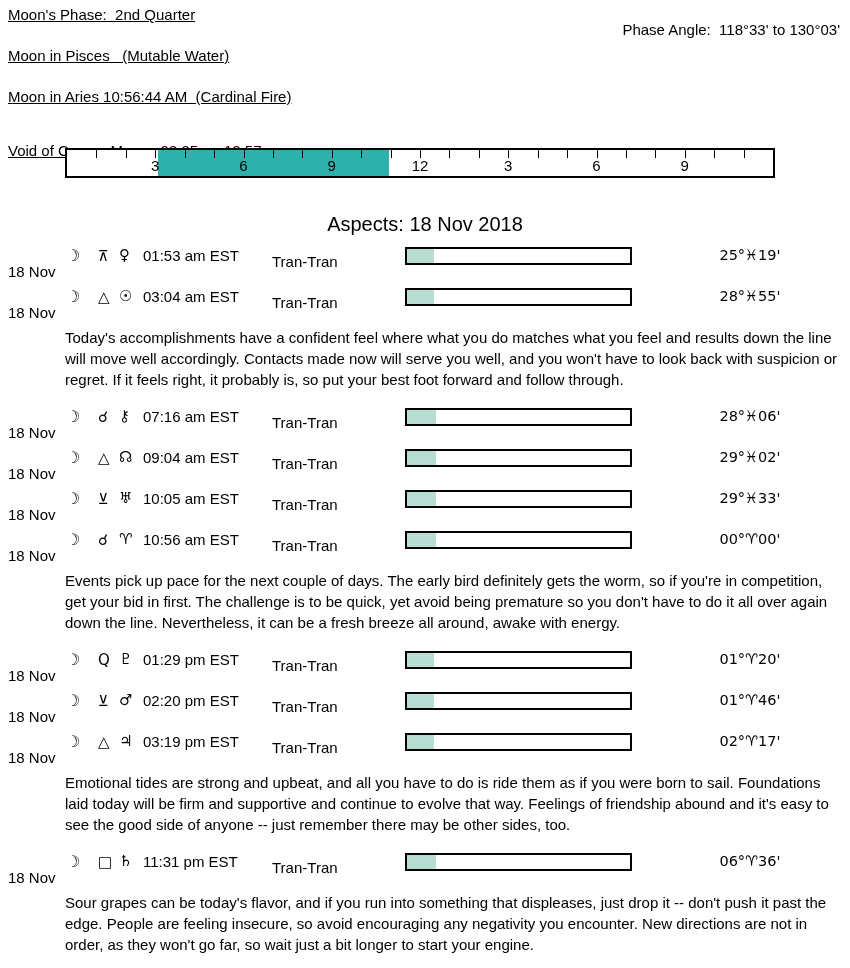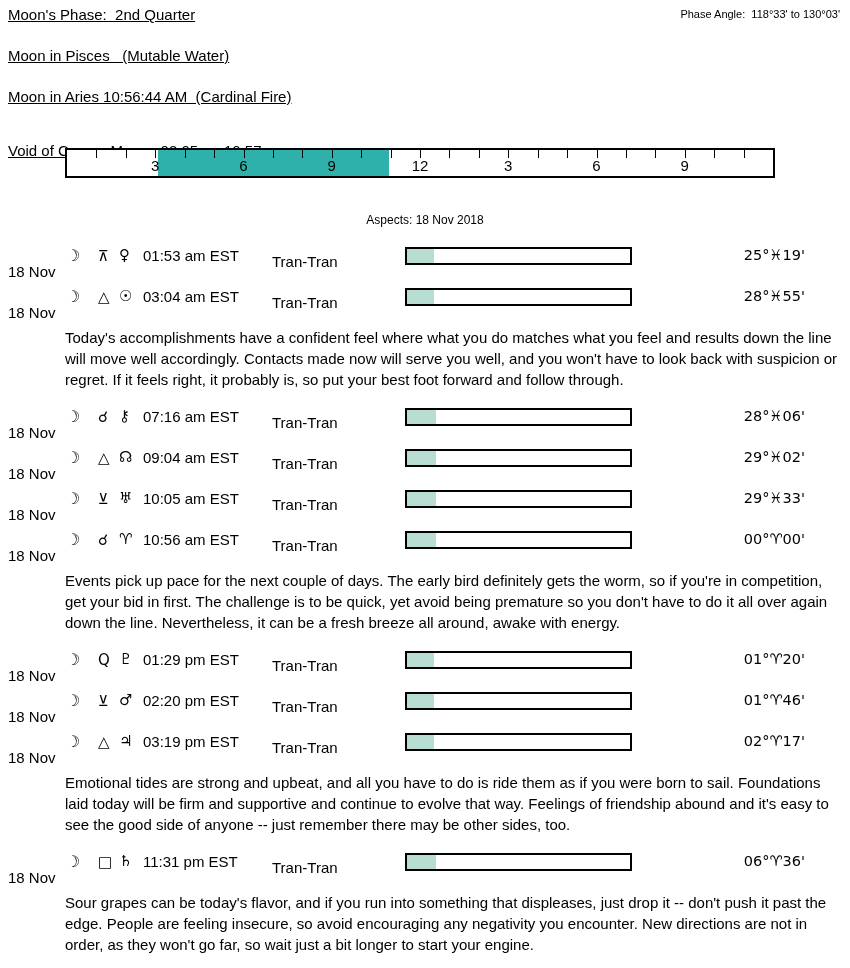--- a/index.html
+++ b/index.html
@@ -2,52 +2,52 @@
 <html><head>
 <meta charset="utf-8">
 <style>
   html,body{margin:0;padding:0;}
   body{
     width:850px;height:968px;position:relative;overflow:hidden;
     background:#ffffff;color:#000;
     font-family:"Liberation Sans", sans-serif;font-size:15px;
   }
   .hdr-line{position:absolute;left:8px;white-space:pre-wrap;text-decoration:underline;}
-  #phase-angle{position:absolute;right:10px;top:8px;font-size:11px;white-space:pre-wrap;}
+  #phase-angle{position:absolute;right:10px;top:21px;font-size:15px;white-space:pre-wrap;}
 
   
   #timeline{
     position:absolute;left:65px;top:148px;width:706px;height:26px;
     border:2px solid #000;background:#fff;
   }
   #void-region{position:absolute;top:0;height:100%;}
   .tick{position:absolute;top:0;width:1px;height:8px;background:#000;}
   .tick-label{
     position:absolute;top:8px;transform:translateX(-50%);
     font-size:15px;line-height:16px;background:transparent;
   }
 
   
-  #aspects-title{position:absolute;top:213px;left:0;width:100%;text-align:center;font-size:12px;}
+  #aspects-title{position:absolute;top:213px;left:0;width:100%;text-align:center;font-size:20px;}
   #aspects-list{position:absolute;top:245px;left:0;width:850px;}
   .aspect-row{position:relative;height:20px;margin-bottom:21px;}
   .aspect-row .date{position:absolute;left:8px;top:18px;}
   .sym{font-family:"DejaVu Sans", sans-serif;}
   .aspect-row .moon{position:absolute;left:66px;top:1px;font-size:16px;}
   .aspect-row .aspect{position:absolute;left:98px;top:2px;font-size:15px;}
   .aspect-row .planet{position:absolute;left:119px;top:1px;font-size:15px;}
   .aspect-row .time{position:absolute;left:143px;top:2px;}
   .aspect-row .type{position:absolute;left:272px;top:8px;}
   .orb-bar{
     position:absolute;left:405px;top:2px;width:223px;height:14px;
     border:2px solid #000;background:#fff;
   }
   .orb-fill{position:absolute;left:0;top:0;height:100%;}
   .aspect-row .value{
-    position:absolute;left:695px;top:2px;width:110px;text-align:right;
+    position:absolute;left:695px;top:2px;width:110px;text-align:center;
     font-family:"DejaVu Sans", sans-serif;font-size:14.5px;
   }
   .note{margin:4px 6px 16px 65px;line-height:21px;font-size:15px;}
 </style>
 </head>
 <body>
 
 <div class="hdr-line" style="top:6px">Moon's Phase:  2nd Quarter</div>
 <div id="phase-angle">Phase Angle:  118°33' to 130°03'</div>
 <div class="hdr-line" style="top:47px">Moon in Pisces   (Mutable Water)</div>

